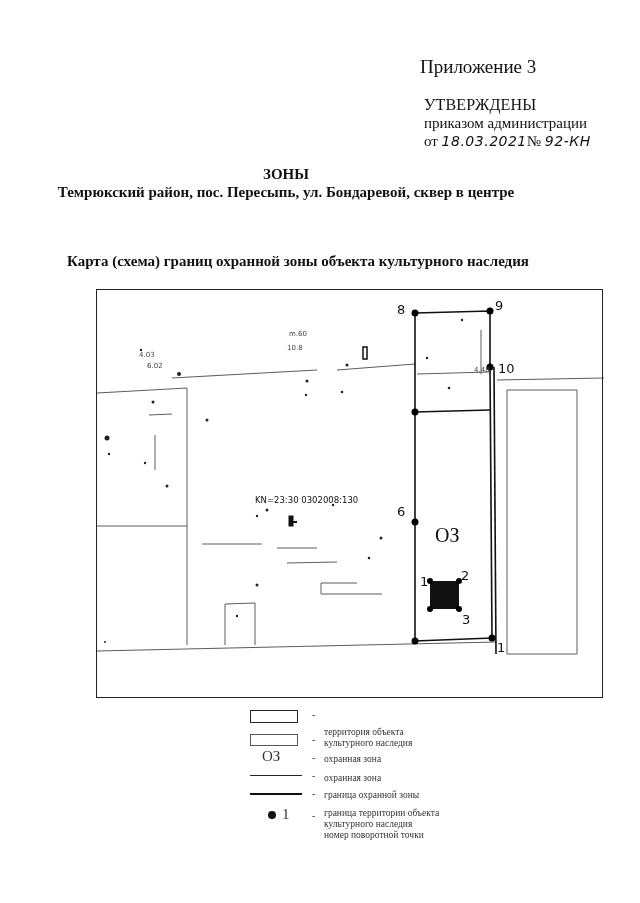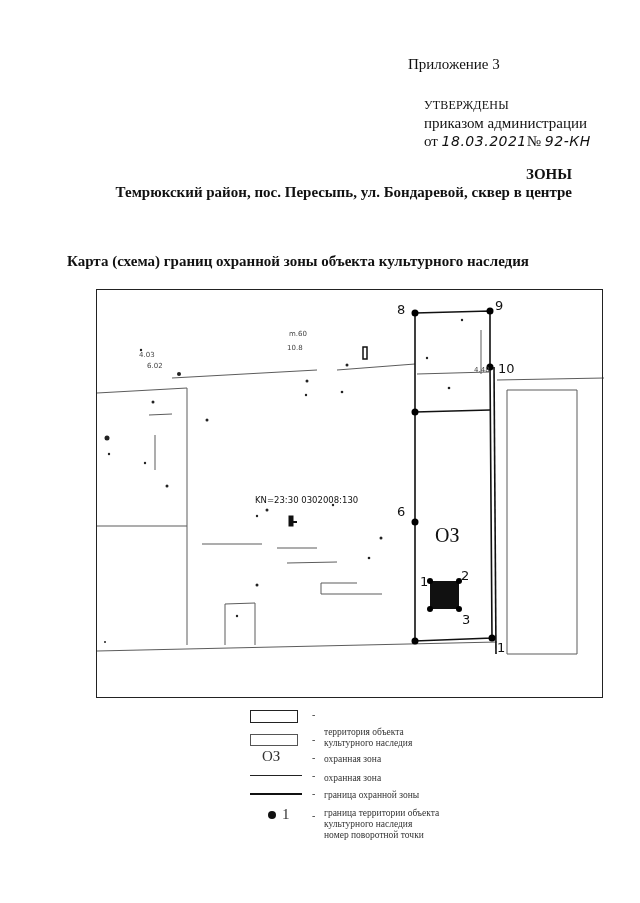--- a/index.html
+++ b/index.html
@@ -1,24 +1,24 @@
 <!DOCTYPE html>
 <html><head>
 <meta charset="utf-8">
 <style>
   html, body { margin: 0; padding: 0; background: #ffffff; }
   body { width: 640px; height: 903px; position: relative; overflow: hidden;
          font-family: "Liberation Serif", "DejaVu Serif", serif; color: #111; }
   .abs { position: absolute; }
-  .appendix { left: 408px; top: 56px; font-size: 15px; }
+  .appendix { left: 420px; top: 56px; font-size: 19px; }
   .approved { left: 424px; top: 96px; font-size: 15px; line-height: 18px; }
-  .approved .caps { font-size: 12px; letter-spacing: 0.2px; }
+  .approved .caps { font-size: 16px; letter-spacing: 0.2px; }
   .hand { font-family: "DejaVu Sans", sans-serif; font-style: italic; font-size: 14px;
           letter-spacing: 0.5px; }
-  .title-block { left: 0; width: 572px; top: 165px; text-align: right; font-weight: bold;
+  .title-block { left: 0; width: 572px; top: 165px; text-align: center; font-weight: bold;
                  font-size: 15px; line-height: 18px; }
   .title-block .big { font-size: 15px; }
   .subtitle { left: 0; width: 596px; top: 253px; text-align: center; font-weight: bold; font-size: 15px; }
   .map { left: 96px; top: 289px; width: 507px; height: 409px; border: 1px solid #222; box-sizing: border-box; background:#fff; }
   .map svg { position: absolute; left: 0; top: 0; }
   .legend { left: 250px; top: 707px; width: 320px; font-size: 9.5px; font-family: "Liberation Serif", serif; color: #333; }
   .lg-row { position: absolute; left: 0; height: 20px; width: 320px; }
   .lg-sym { position: absolute; left: 0; width: 54px; }
   .lg-dash { position: absolute; left: 62px; font-size: 10px; }
   .lg-text { position: absolute; left: 74px; line-height: 11px; margin-top: 20px; }

